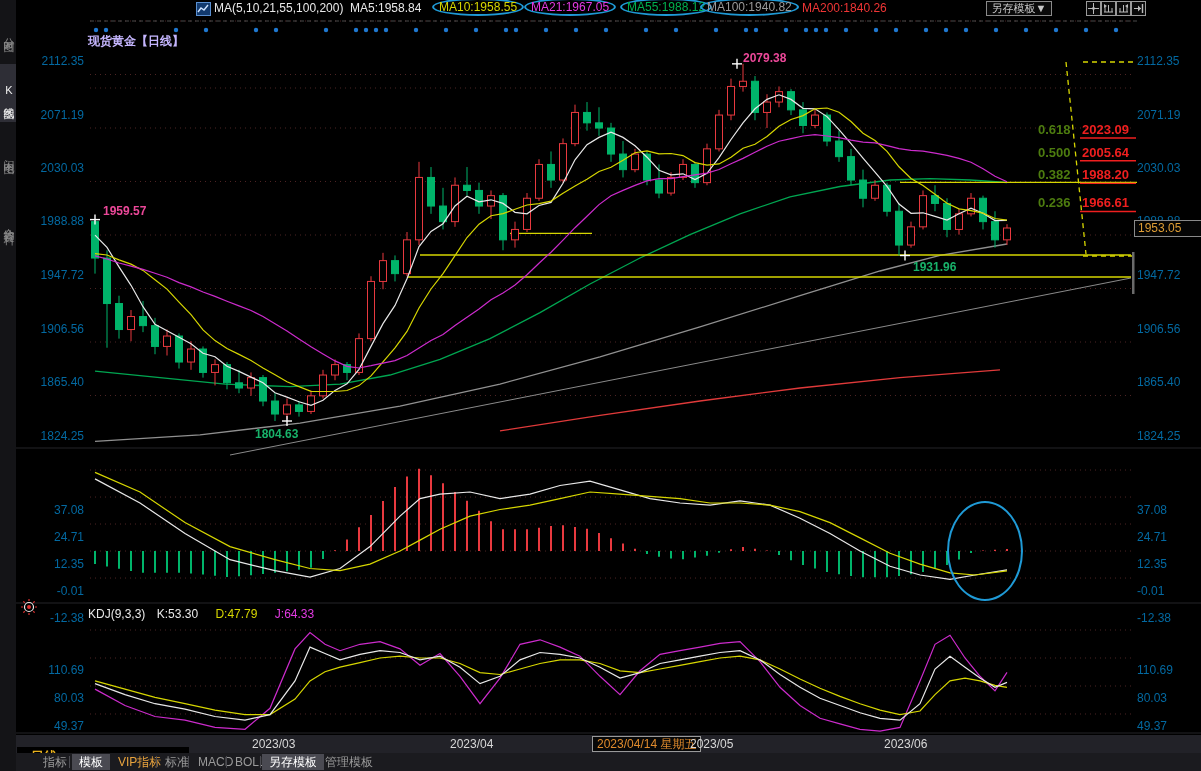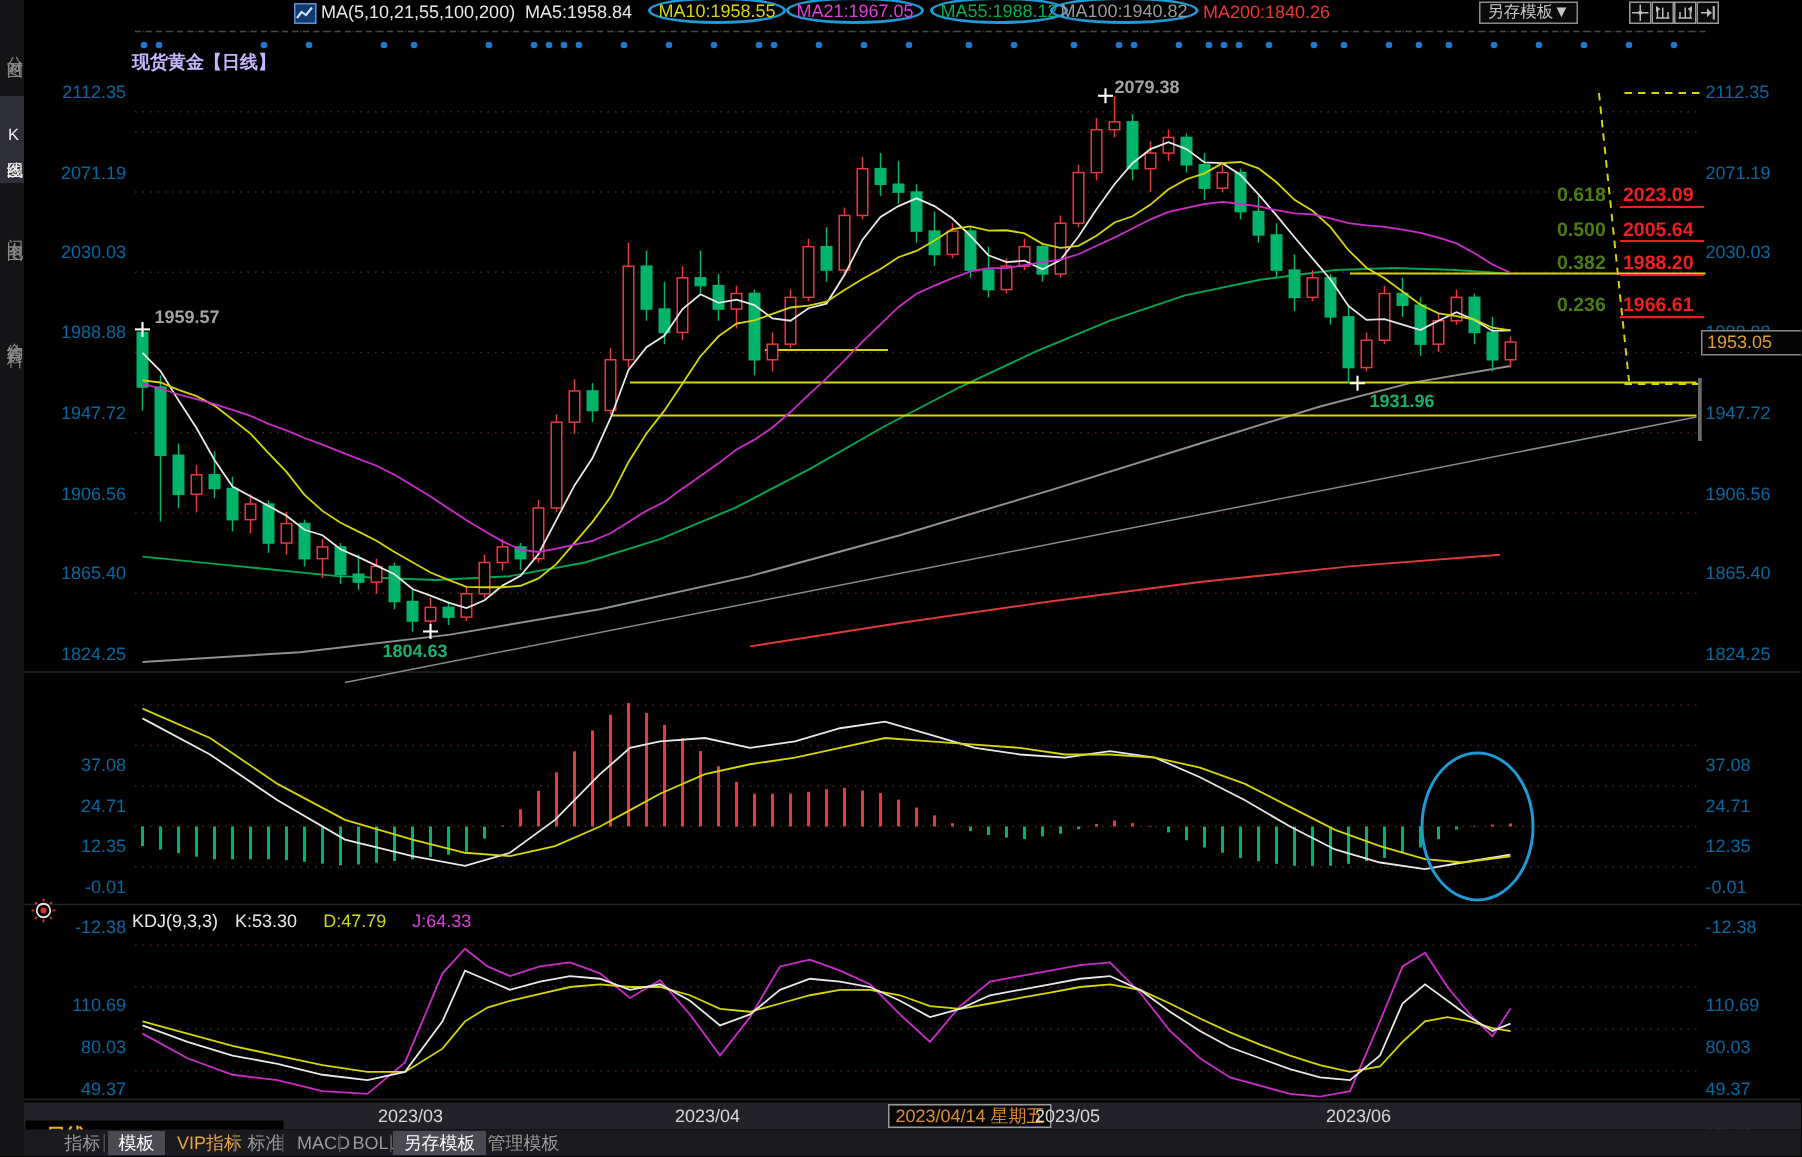--- a/index.html
+++ b/index.html
@@ -28,21 +28,21 @@
   .tick.right{left:1137px;text-align:left;}
   #last-price-box{position:absolute;left:1134px;width:64px;height:15px;border:1px solid #8a8a8a;
                   background:#050505;color:#df9e35;font-size:12px;line-height:15px;padding-left:3px;z-index:4;}
   
   .indhdr{position:absolute;font-size:12px;z-index:3;white-space:nowrap;}
   
   .fib-ratio{position:absolute;color:#4d7c0f;font-weight:bold;font-size:13px;z-index:3;}
   .fib-val{position:absolute;color:#ef1f1f;font-weight:bold;font-size:13px;z-index:3;}
   
   .mkr{position:absolute;font-size:12px;font-weight:bold;z-index:3;}
-  .mkr.hi{color:#a3a3a3;}
+  .mkr.hi{color:#ec4899;}
   .mkr.lo{color:#18b26a;}
   
   #timebar{position:absolute;left:16px;top:735px;width:1185px;height:18px;background:#222228;z-index:5;}
   #period-zone{position:absolute;left:1px;top:12px;width:172px;height:18px;background:#000;}
   #period-label{position:absolute;left:14px;top:1px;color:#e8b11d;font-weight:bold;font-size:13px;}
   .datelbl{position:absolute;top:2px;color:#d8d8d8;font-size:12px;}
   #date-box{position:absolute;left:576px;top:1px;height:14px;border:1px solid #999;background:#080808;
             color:#e08b2d;font-size:12px;line-height:14px;padding:0 4px;}
   #tabbar{position:absolute;left:16px;top:753px;width:1185px;height:18px;background:#1b1b1f;z-index:5;font-size:12px;}
   .btab{position:absolute;top:1px;height:14px;line-height:14px;padding:1px 7px;color:#9a9a9a;white-space:nowrap;}

